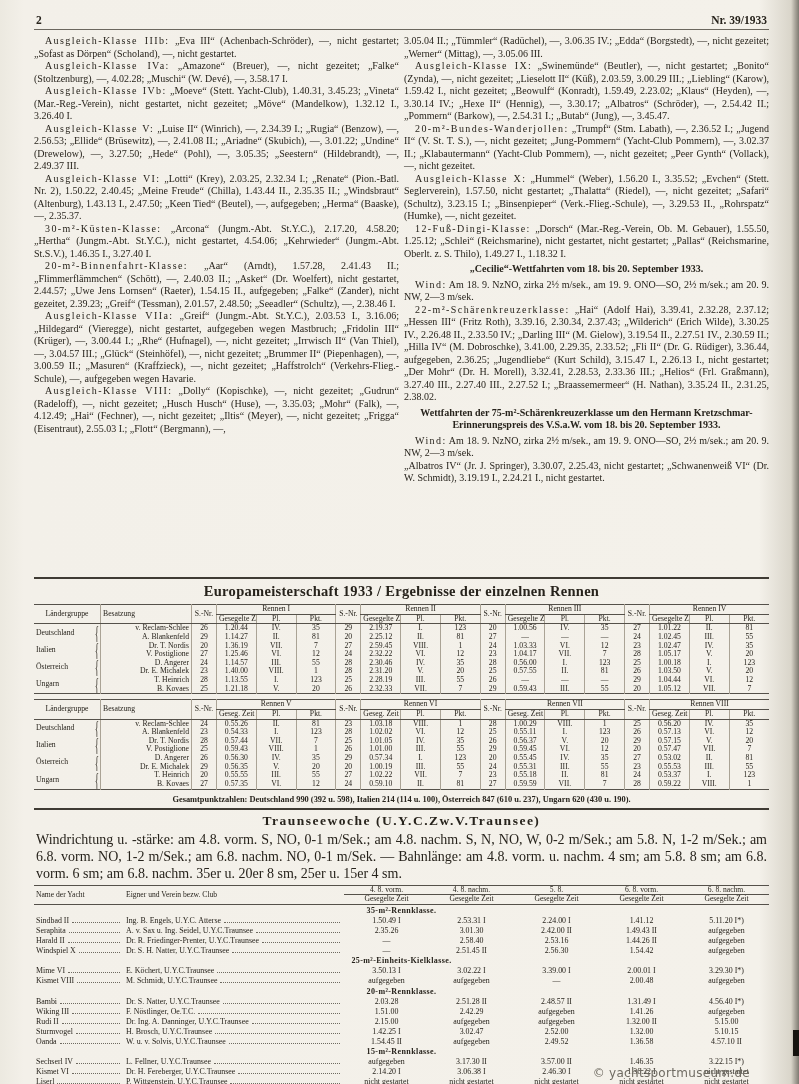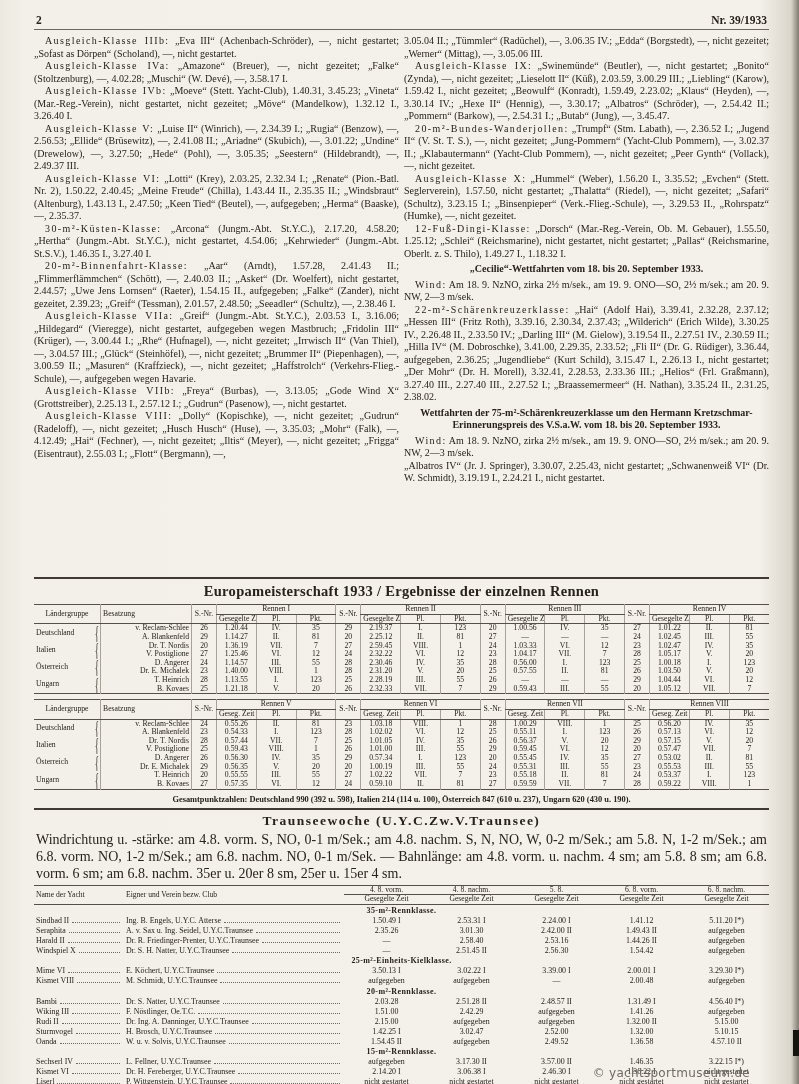--- a/index.html
+++ b/index.html
@@ -65,21 +65,20 @@
   <div class="columns">
     <div class="col">
         <p class="body-para"><span class="class-head">Ausgleich-Klasse IIIb:</span> „Eva III“ (Achenbach-Schröder), —, nicht gestartet; „Sofast as Dörpen“ (Scholand), —, nicht gestartet.</p>
         <p class="body-para"><span class="class-head">Ausgleich-Klasse IVa:</span> „Amazone“ (Breuer), —, nicht gezeitet; „Falke“ (Stoltzenburg), —, 4.02.28; „Muschi“ (W. Devé), —, 3.58.17 I.</p>
         <p class="body-para"><span class="class-head">Ausgleich-Klasse IVb:</span> „Moeve“ (Stett. Yacht-Club), 1.40.31, 3.45.23; „Vineta“ (Mar.-Reg.-Verein), nicht gestartet, nicht gezeitet; „Möve“ (Mandelkow), 1.32.12 I., 3.26.40 I.</p>
         <p class="body-para"><span class="class-head">Ausgleich-Klasse V:</span> „Luise II“ (Winrich), —, 2.34.39 I.; „Rugia“ (Benzow), —, 2.56.53; „Ellide“ (Brüsewitz), —, 2.41.08 II.; „Ariadne“ (Skubich), —, 3.01.22; „Undine“ (Drewelow), —, 3.27.50; „Hede“ (Pohl), —, 3.05.35; „Seestern“ (Hildebrandt), —, 2.49.37 III.</p>
         <p class="body-para"><span class="class-head">Ausgleich-Klasse VI:</span> „Lotti“ (Krey), 2.03.25, 2.32.34 I.; „Renate“ (Pion.-Batl. Nr. 2), 1.50.22, 2.40.45; „Meine Freude“ (Chilla), 1.43.44 II., 2.35.35 II.; „Windsbraut“ (Altenburg), 1.43.13 I., 2.47.50; „Keen Tied“ (Beutel), —, aufgegeben; „Herma“ (Baaske), —, 2.35.37.</p>
         <p class="body-para"><span class="class-head">30-m²-Küsten-Klasse:</span> „Arcona“ (Jungm.-Abt. St.Y.C.), 2.17.20, 4.58.20; „Hertha“ (Jungm.-Abt. St.Y.C.), nicht gestartet, 4.54.06; „Kehrwieder“ (Jungm.-Abt. St.S.V.), 1.46.35 I., 3.27.40 I.</p>
         <p class="body-para"><span class="class-head">20-m²-Binnenfahrt-Klasse:</span> „Aar“ (Arndt), 1.57.28, 2.41.43 II.; „Flimmerflämmchen“ (Schött), —, 2.40.03 II.; „Asket“ (Dr. Woelfert), nicht gestartet, 2.44.57; „Uwe Jens Lornsen“ (Raeter), 1.54.15 II., aufgegeben; „Falke“ (Zander), nicht gezeitet, 2.39.23; „Greif“ (Tessman), 2.01.57, 2.48.50; „Seeadler“ (Schultz), —, 2.38.46 I.</p>
         <p class="body-para"><span class="class-head">Ausgleich-Klasse VIIa:</span> „Greif“ (Jungm.-Abt. St.Y.C.), 2.03.53 I., 3.16.06; „Hildegard“ (Vieregge), nicht gestartet, aufgegeben wegen Mastbruch; „Fridolin III“ (Krüger), —, 3.00.44 I.; „Rhe“ (Hufnagel), —, nicht gezeitet; „Irrwisch II“ (Van Thiel), —, 3.04.57 III.; „Glück“ (Steinhöfel), —, nicht gezeitet; „Brummer II“ (Piepenhagen), —, 3.00.59 II.; „Masuren“ (Kraffzieck), —, nicht gezeitet; „Haffstrolch“ (Verkehrs-Flieg.-Schule), —, aufgegeben wegen Havarie.</p>
-        <p class="body-para"><span class="class-head">Ausgleich-Klasse VIIb:</span> „Freya“ (Burbas), —, 3.13.05; „Gode Wind X“ (Grottstreiber), 2.25.13 I., 2.57.12 I.; „Gudrun“ (Pasenow), —, nicht gestartet.</p>
         <p class="body-para"><span class="class-head">Ausgleich-Klasse VIII:</span> „Dolly“ (Kopischke), —, nicht gezeitet; „Gudrun“ (Radeloff), —, nicht gezeitet; „Husch Husch“ (Huse), —, 3.35.03; „Mohr“ (Falk), —, 4.12.49; „Hai“ (Fechner), —, nicht gezeitet; „Iltis“ (Meyer), —, nicht gezeitet; „Frigga“ (Eisentraut), 2.55.03 I.; „Flott“ (Bergmann), —,</p>
       </div>
     <div class="col">
         <p class="body-para cont">3.05.04 II.; „Tümmler“ (Radüchel), —, 3.06.35 IV.; „Edda“ (Borgstedt), —, nicht gezeitet; „Werner“ (Mittag), —, 3.05.06 III.</p>
         <p class="body-para"><span class="class-head">Ausgleich-Klasse IX:</span> „Swinemünde“ (Beutler), —, nicht gestartet; „Bonito“ (Zynda), —, nicht gezeitet; „Lieselott II“ (Küß), 2.03.59, 3.00.29 III.; „Liebling“ (Karow), 1.59.42 I., nicht gezeitet; „Beowulf“ (Konradt), 1.59.49, 2.23.02; „Klaus“ (Heyden), —, 3.30.14 IV.; „Hexe II“ (Hennig), —, 3.30.17; „Albatros“ (Schröder), —, 2.54.42 II.; „Pommern“ (Barkow), —, 2.54.31 I.; „Butab“ (Jung), —, 3.45.47.</p>
         <p class="body-para"><span class="class-head">20-m²-Bundes-Wanderjollen:</span> „Trumpf“ (Stm. Labath), —, 2.36.52 I.; „Jugend II“ (V. St. T. S.), —, nicht gezeitet; „Jung-Pommern“ (Yacht-Club Pommern), —, 3.02.37 II.; „Klabautermann“ (Yacht-Club Pommern), —, nicht gezeitet; „Peer Gynth“ (Vollack), —, nicht gezeitet.</p>
         <p class="body-para"><span class="class-head">Ausgleich-Klasse X:</span> „Hummel“ (Weber), 1.56.20 I., 3.35.52; „Evchen“ (Stett. Seglerverein), 1.57.50, nicht gestartet; „Thalatta“ (Riedel), —, nicht gezeitet; „Safari“ (Schultz), 3.23.15 I.; „Binsenpieper“ (Verk.-Flieg.-Schule), —, 3.29.53 II., „Rohrspatz“ (Humke), —, nicht gezeitet.</p>
         <p class="body-para"><span class="class-head">12-Fuß-Dingi-Klasse:</span> „Dorsch“ (Mar.-Reg.-Verein, Ob. M. Gebauer), 1.55.50, 1.25.12; „Schlei“ (Reichsmarine), nicht gestartet, nicht gestartet; „Pallas“ (Reichsmarine, Oberlt. z. S. Thilo), 1.49.27 I., 1.18.32 I.</p>
         <p class="col-heading">„Cecilie“-Wettfahrten vom 18. bis 20. September 1933.</p>
         <p class="body-para"><span class="class-head">Wind:</span> Am 18. 9. NzNO, zirka 2½ m/sek., am 19. 9. ONO—SO, 2½ m/sek.; am 20. 9. NW, 2—3 m/sek.</p>

